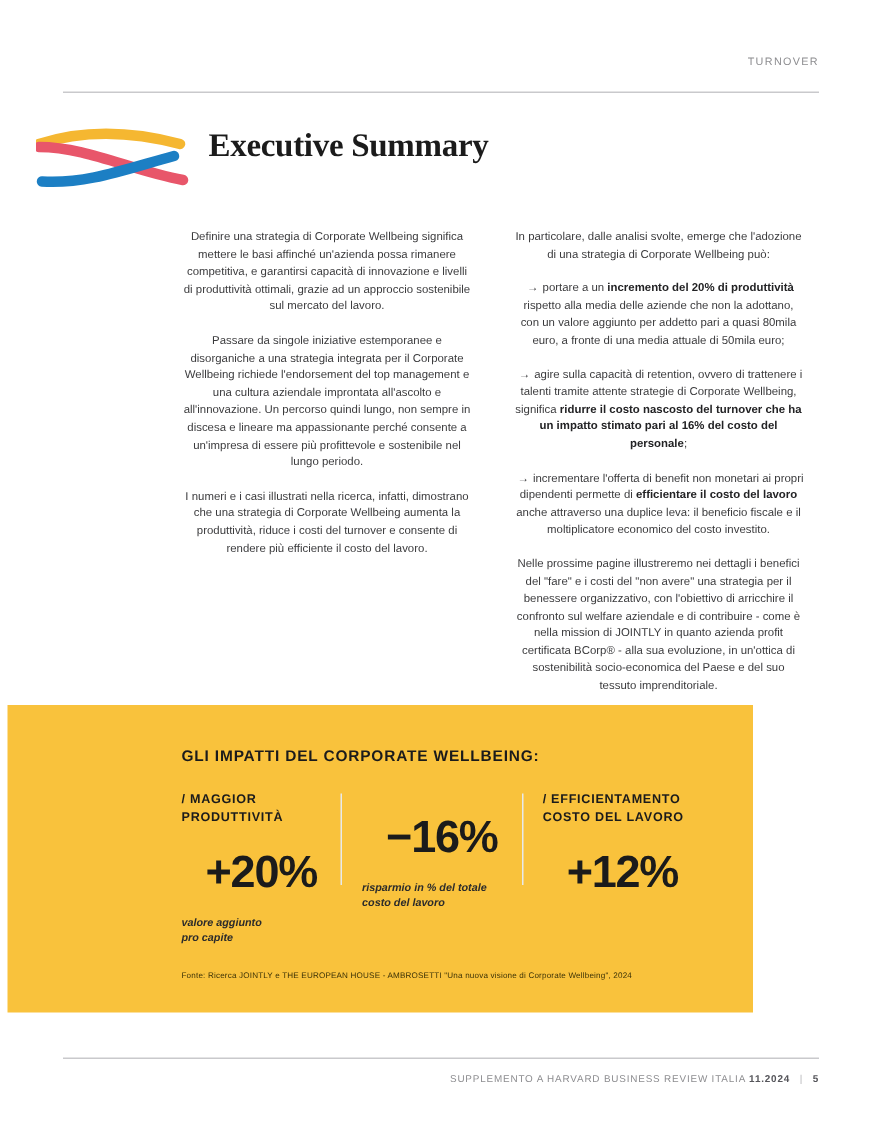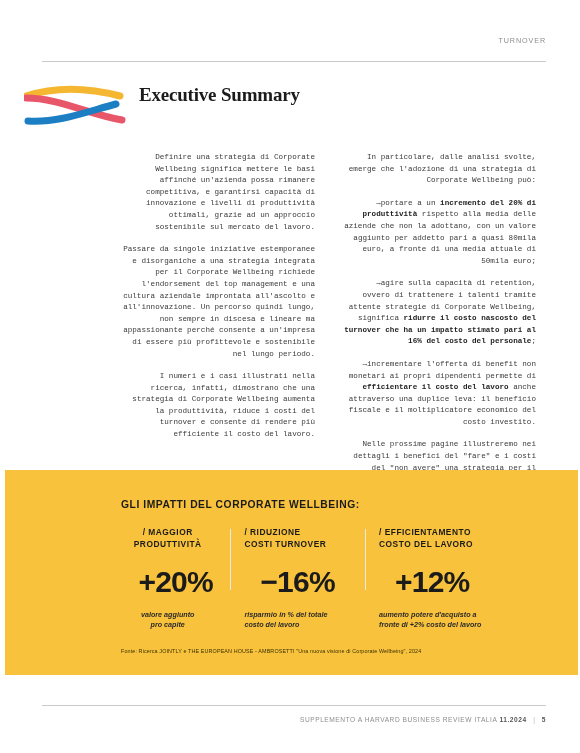--- a/index.html
+++ b/index.html
@@ -56,21 +56,21 @@
     top: 4px;
     width: 112px;
     height: 44px;
   }
   .doc-title {
     position: absolute;
     left: 119px;
     top: 6px;
     font-family: "Liberation Serif", serif;
     font-weight: 700;
-    font-size: 19px;
+    font-size: 22px;
     letter-spacing: -0.2px;
     color: #1b1b1b;
     margin: 0;
     white-space: nowrap;
     text-align: center;
   }
 
   
   .body-cols {
     position: absolute;
@@ -81,23 +81,22 @@
     gap: 27px;
   }
   .col {
     width: 194px;
   }
   .col p {
     margin: 0 0 11px 0;
     font-size: 7.6px;
     line-height: 11.6px;
     color: #3a3a3c;
-    text-align: right;
+    text-align: center;
     letter-spacing: 0.01px;
-    font-family: Liberation Mono, monospace;
   }
   .col p:last-child { margin-bottom: 0; }
   .col p b, .col p strong {
     font-weight: 700;
     color: #232325;
   }
   .arrow-item {
     display: block;
     text-indent: -0px;
   }
@@ -105,21 +104,21 @@
     display: inline-block;
     width: 13px;
     font-weight: 400;
   }
 
   
   .impact-band {
     position: absolute;
     left: 5px;
     top: 470px;
-    width: 573px;
+    width: 497px;
     height: 205px;
     background: #F9C23C;
   }
   .impact-heading {
     position: absolute;
     left: 116px;
     top: 29px;
     font-size: 10.3px;
     font-weight: 700;
     letter-spacing: 0.55px;
@@ -130,21 +129,21 @@
     position: absolute;
     left: 116px;
     top: 57px;
     right: 30px;
     display: flex;
   }
   .stat {
     position: relative;
     padding-right: 16px;
   }
-  .stat.s0 { width: 116px; text-align: center; }
+  .stat.s0 { width: 116px; }
   .stat.s1 { width: 130px; padding-left: 14px; }
   .stat.s2 { width: 190px; padding-left: 14px; }
   .stat-divider {
     position: absolute;
     left: 0;
     top: 2px;
     bottom: 40px;
     width: 1px;
     background: #e8e9ea;
   }
@@ -265,34 +264,30 @@
       <div class="stat s0">
         <p class="stat-label">/ MAGGIOR
 PRODUTTIVITÀ</p>
         <p class="stat-value">+20%</p>
         <p class="stat-note">valore aggiunto
 pro capite</p>
       </div>
 
       <div class="stat s1">
         <span class="stat-divider"></span>
-        <p class="stat-label">/ RIDUZIONE
-COSTI TURNOVER</p>
         <p class="stat-value">−16%</p>
         <p class="stat-note">risparmio in % del totale
 costo del lavoro</p>
       </div>
 
       <div class="stat s2">
         <span class="stat-divider"></span>
         <p class="stat-label">/ EFFICIENTAMENTO
 COSTO DEL LAVORO</p>
         <p class="stat-value">+12%</p>
-        <p class="stat-note">aumento potere d'acquisto a
-fronte di +2% costo del lavoro</p>
       </div>
     </div>
 
     <p class="impact-source">Fonte: Ricerca JOINTLY e THE EUROPEAN HOUSE - AMBROSETTI "Una nuova visione di Corporate Wellbeing", 2024</p>
   </div>
 
   <div class="footer-rule"></div>
   <div class="footer-text">
     <span>SUPPLEMENTO A HARVARD BUSINESS REVIEW ITALIA</span>
     <span class="fstrong">11.2024</span>

